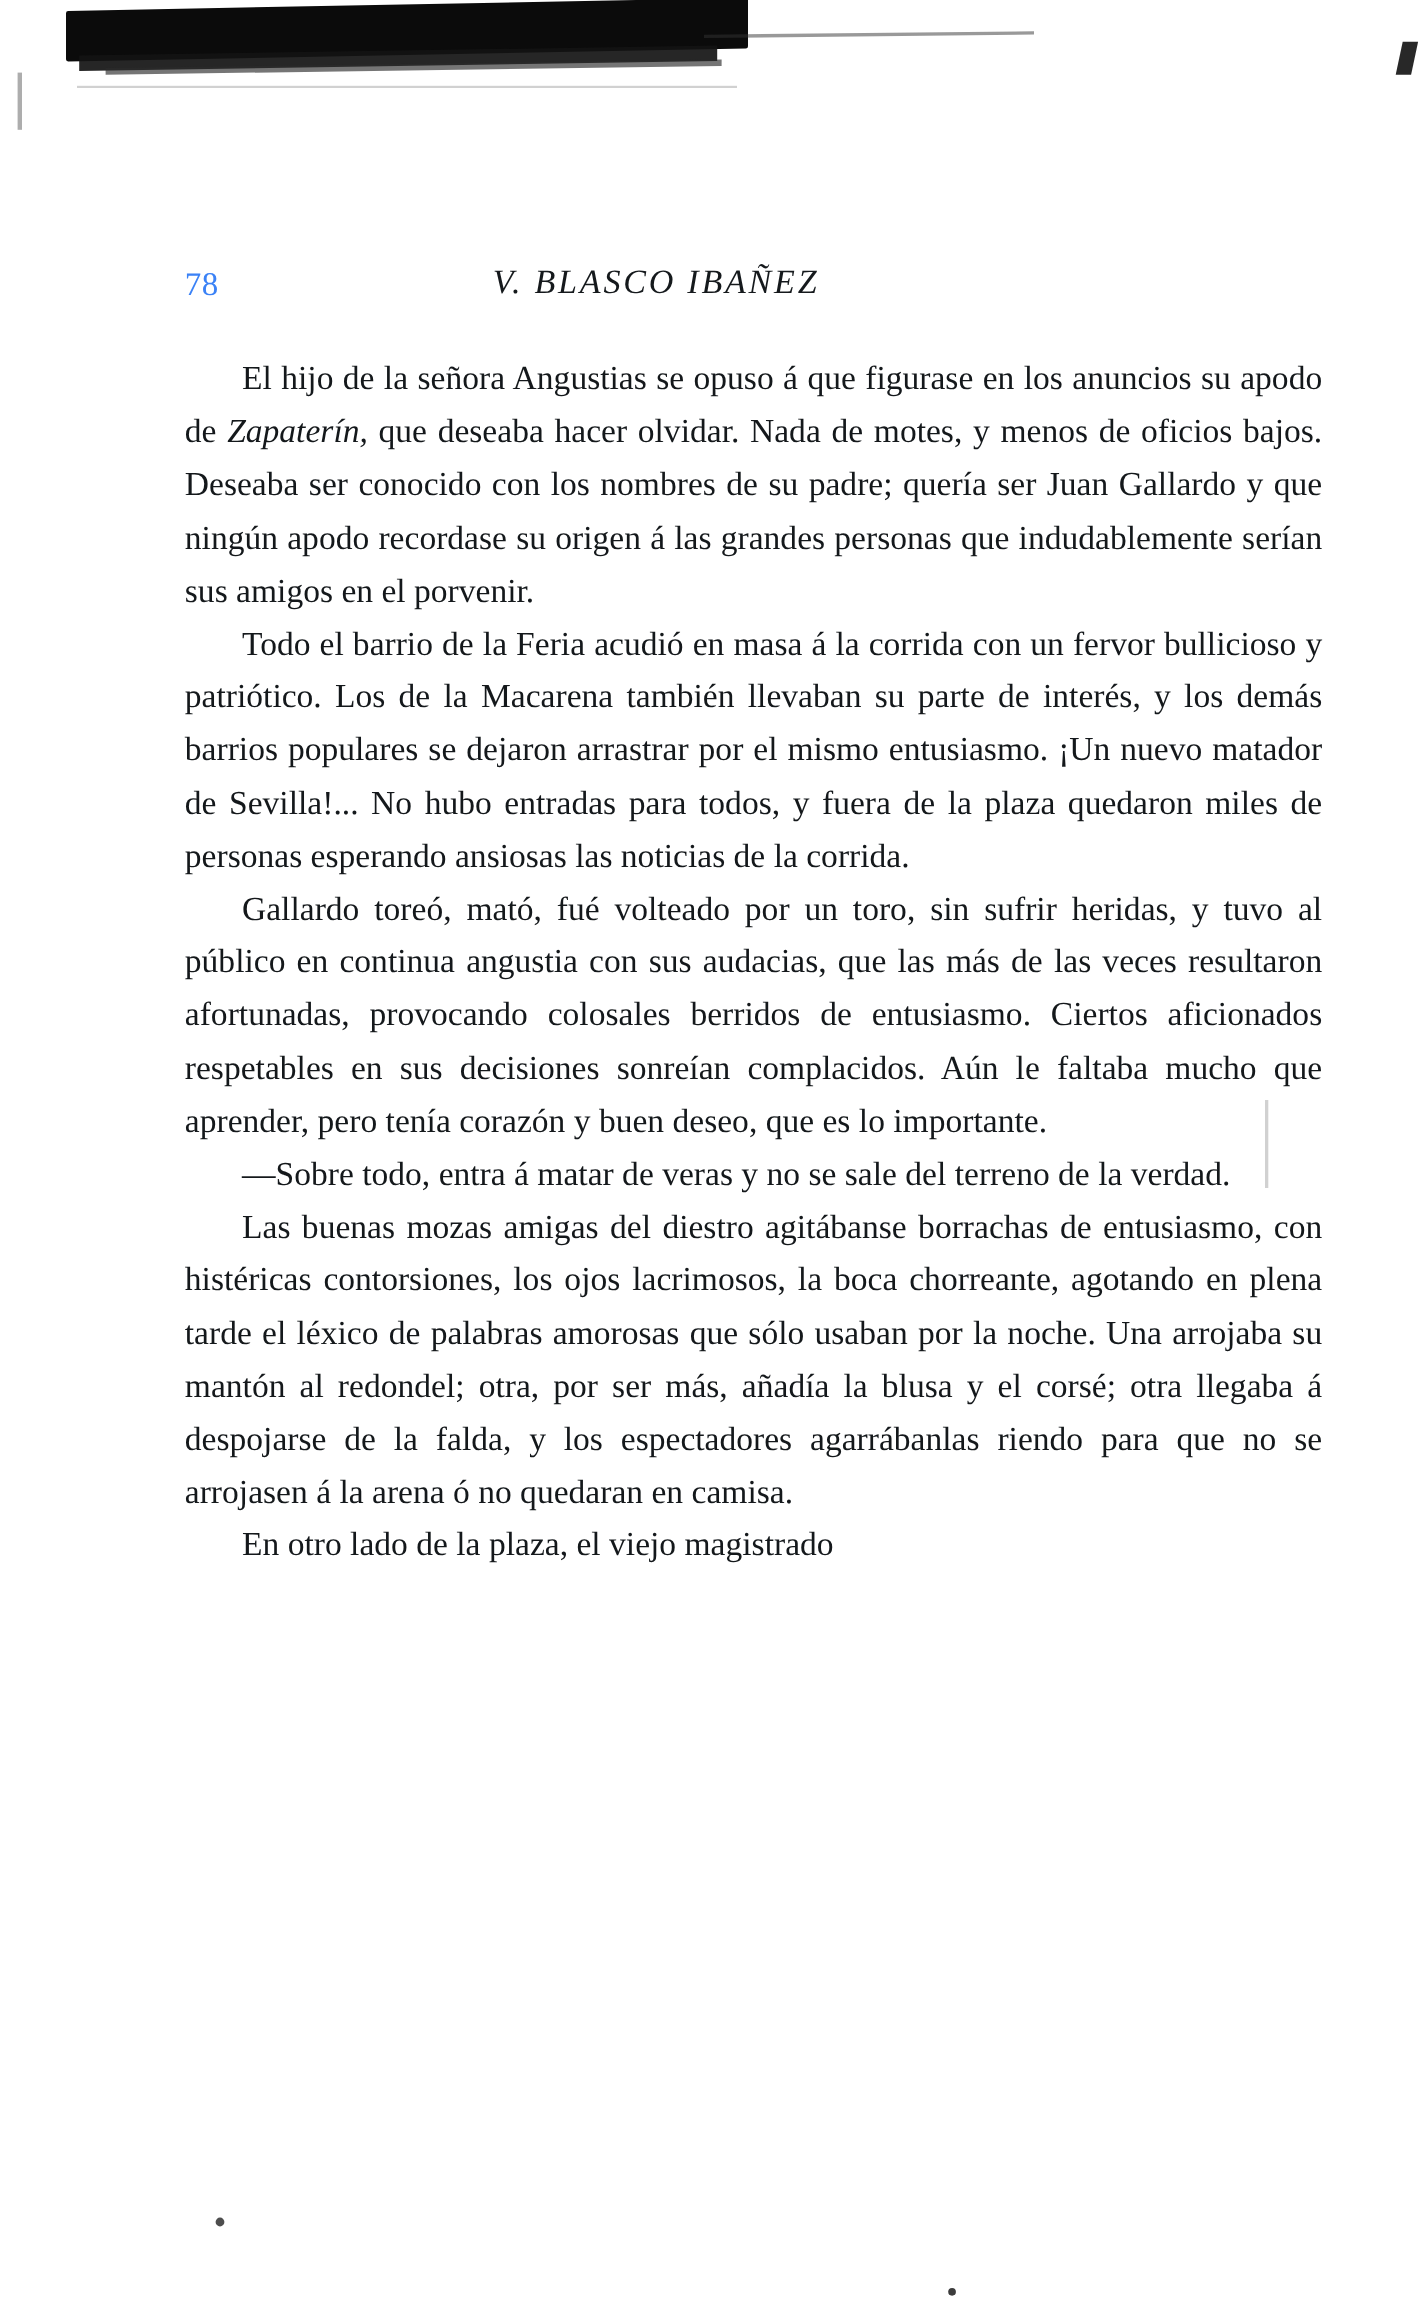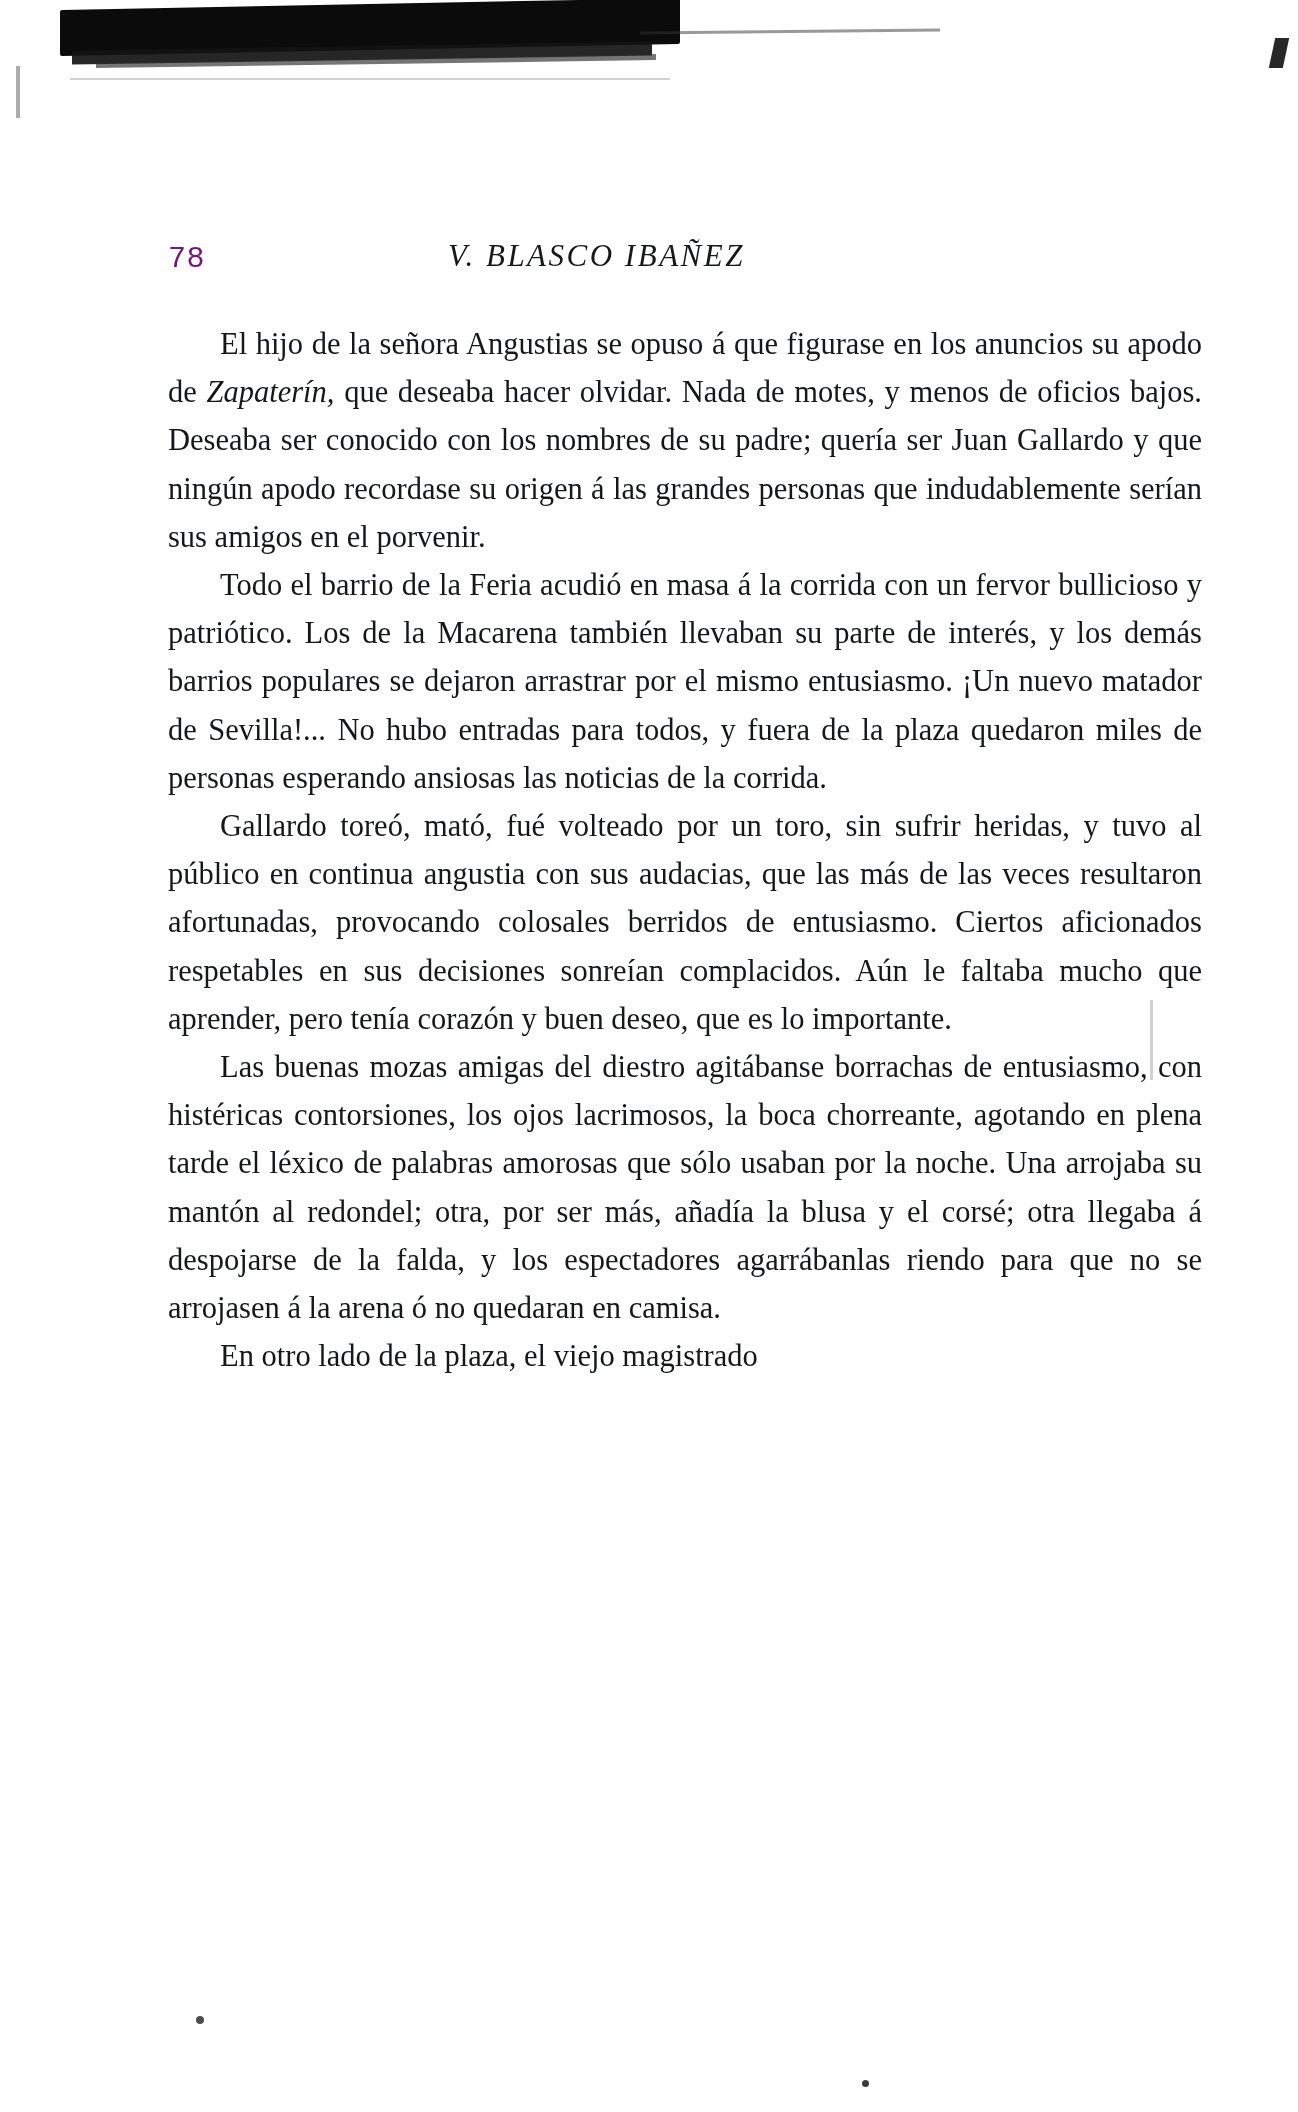--- a/index.html
+++ b/index.html
@@ -102,23 +102,22 @@
     left: 168px;
     top: 238px;
     width: 1040px;
     height: 44px;
   }
   .folio {
     position: absolute;
     left: 0;
     top: 4px;
     font-size: 30px;
-    color: #701a75;
+    color: #3b82f6;
     letter-spacing: .5px;
-    font-family: Liberation Mono, monospace;
   }
   .running-head {
     position: absolute;
     left: 280px;
     top: 0;
     font-style: italic;
     font-weight: normal;
     font-size: 31px;
     letter-spacing: 2.5px;
     color: #15191c;
@@ -170,18 +169,19 @@
 
   <div class="header-row">
     <div class="folio">78</div>
     <div class="running-head">V. BLASCO IBAÑEZ</div>
   </div>
 
   <div class="body-text">
     <p><span>El hijo de la señora Angustias se opuso á que figurase en los anuncios su apodo de </span><i>Zapaterín,</i><span> que deseaba hacer olvidar. Nada de motes, y menos de oficios bajos. Deseaba ser conocido con los nombres de su padre; quería ser Juan Gallardo y que ningún apodo recordase su origen á las grandes personas que indudablemente serían sus amigos en el porvenir.</span></p>
     <p><span>Todo el barrio de la Feria acudió en masa á la corrida con un fervor bullicioso y patriótico. Los de la Macarena también llevaban su parte de interés, y los demás barrios populares se dejaron arrastrar por el mismo entusiasmo. ¡Un nuevo matador de Sevilla!... No hubo entradas para todos, y fuera de la plaza quedaron miles de personas esperando ansiosas las noticias de la corrida.</span></p>
     <p><span>Gallardo toreó, mató, fué volteado por un toro, sin sufrir heridas, y tuvo al público en continua angustia con sus audacias, que las más de las veces resultaron afortunadas, provocando colosales berridos de entusiasmo. Ciertos aficionados respetables en sus decisiones sonreían complacidos. Aún le faltaba mucho que aprender, pero tenía corazón y buen deseo, que es lo importante.</span></p>
+    <p><span>—Sobre todo, entra á matar de veras y no se sale del terreno de la verdad.</span></p>
     <p><span>Las buenas mozas amigas del diestro agitábanse borrachas de entusiasmo, con histéricas contorsiones, los ojos lacrimosos, la boca chorreante, agotando en plena tarde el léxico de palabras amorosas que sólo usaban por la noche. Una arrojaba su mantón al redondel; otra, por ser más, añadía la blusa y el corsé; otra llegaba á despojarse de la falda, y los espectadores agarrábanlas riendo para que no se arrojasen á la arena ó no quedaran en camisa.</span></p>
     <p><span>En otro lado de la plaza, el viejo magistrado</span></p>
   </div>
 
   <div class="bottom-dot"></div>
 </div>
 
 </body></html>

